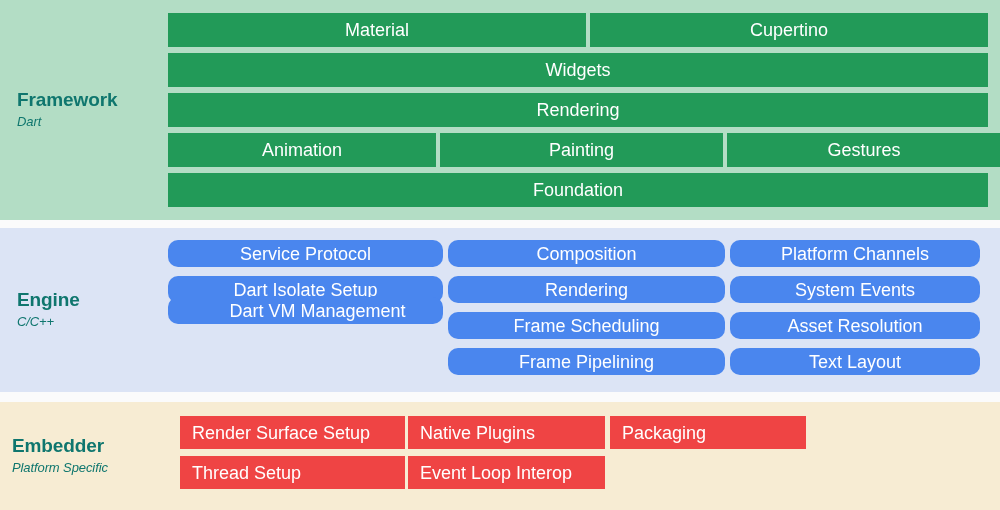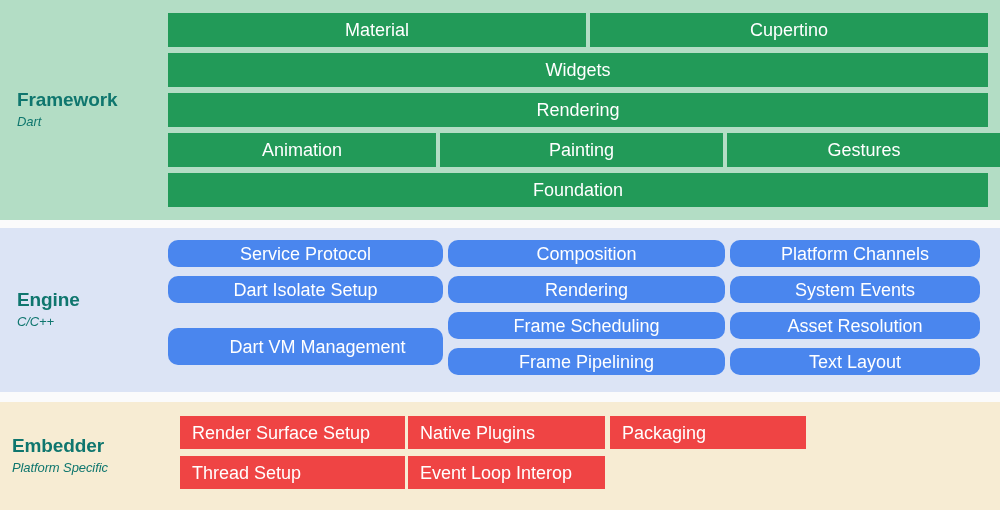--- a/index.html
+++ b/index.html
@@ -146,21 +146,21 @@
   <section class="layer layer-engine">
     <div class="layer-label">
       <div class="title">Engine</div>
       <div class="subtitle">C/C++</div>
     </div>
     <div class="layer-body">
 
       <div class="col">
         <div class="box box-blue center" style="left:0px; top:12px;  width:275px; height:27px;">Service Protocol</div>
         <div class="box box-blue center" style="left:0px; top:48px;  width:275px; height:27px;">Dart Isolate Setup</div>
-        <div class="box box-blue center" style="left:0px; top:100px;  width:275px; height:37px;padding-left:24px;">Dart VM Management</div>
+        <div class="box box-blue center" style="left:0px; top:69px;  width:275px; height:27px;padding-left:24px;">Dart VM Management</div>
       </div>
 
       <div class="col">
         <div class="box box-blue center" style="left:280px; top:12px;  width:277px; height:27px;">Composition</div>
         <div class="box box-blue center" style="left:280px; top:48px;  width:277px; height:27px;">Rendering</div>
         <div class="box box-blue center" style="left:280px; top:84px;  width:277px; height:27px;">Frame Scheduling</div>
         <div class="box box-blue center" style="left:280px; top:120px; width:277px; height:27px;">Frame Pipelining</div>
       </div>
 
       <div class="col">

